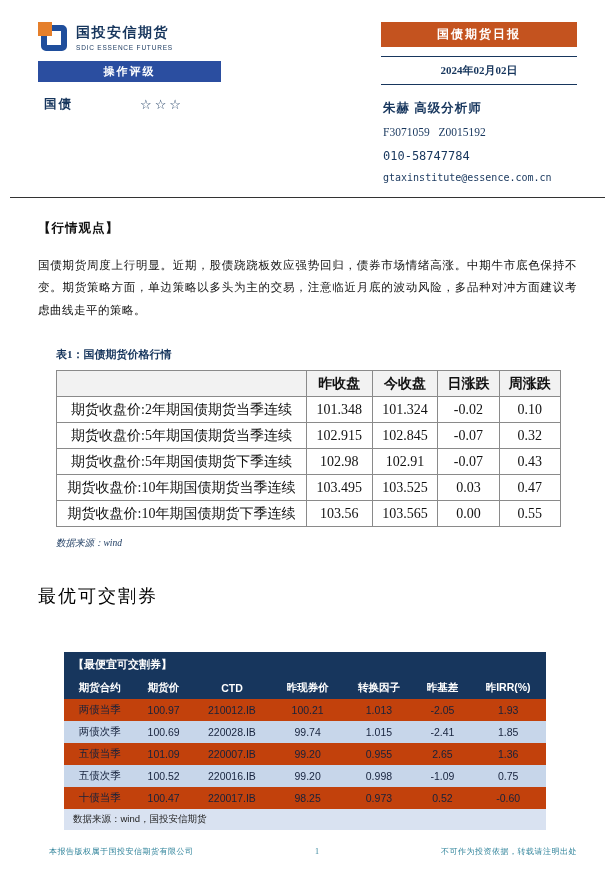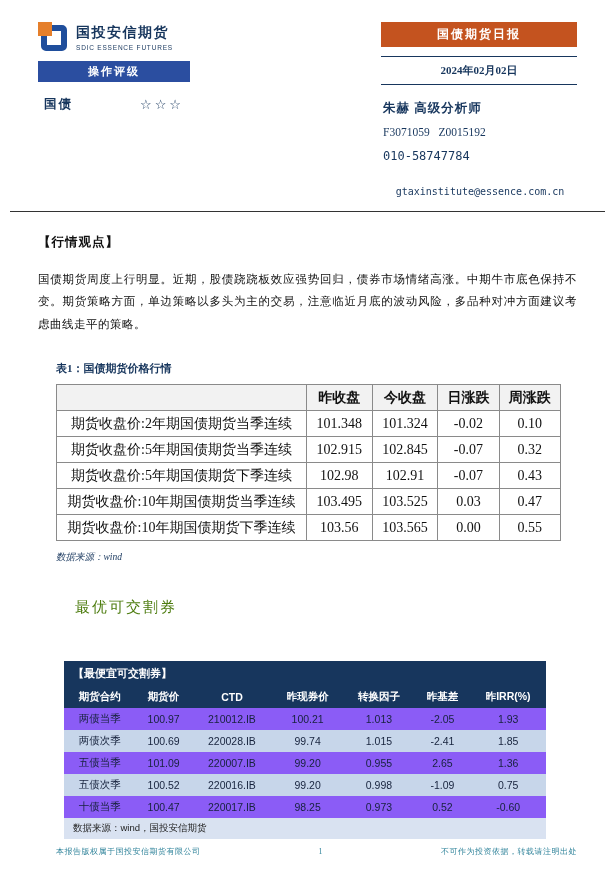--- a/index.html
+++ b/index.html
@@ -13,60 +13,60 @@
   .right-col { width:196px; }
 
   .brand { display:flex; gap:8px; align-items:flex-start; }
   .logo { position:relative; width:30px; height:30px; flex:0 0 30px; }
   .logo-ring { position:absolute; left:3px; top:3px; width:26px; height:26px; border:6px solid #1F4E9C; border-radius:5px; }
   .logo-orange { position:absolute; left:0; top:0; width:14px; height:14px; background:#E57F2B; }
   .brand-text { padding-top:2px; }
   .brand-name { font-family:"Liberation Sans", sans-serif; font-size:14px; font-weight:bold; color:#17365D; letter-spacing:1.5px; }
   .brand-sub { font-family:"Liberation Sans", sans-serif; font-size:6.5px; color:#17365D; letter-spacing:0.8px; margin-top:2px; }
 
-  .rating-bar { margin-top:9px; width:152px; background:#2B4EA0; color:#fff; text-align:center; font-weight:bold; font-size:11px; padding:3px 0; letter-spacing:2px; }
+  .rating-bar { margin-top:9px; width:183px; background:#2B4EA0; color:#fff; text-align:center; font-weight:bold; font-size:11px; padding:3px 0; letter-spacing:2px; }
   .instrument-row { margin-top:14px; width:152px; display:flex; justify-content:space-between; padding:0 6px; align-items:center; }
   .instrument { font-weight:bold; color:#17365D; font-size:12.5px; letter-spacing:2px; }
   .stars { color:#17365D; font-size:13px; letter-spacing:3px; }
 
   .report-title { background:#C4531F; color:#fff; font-weight:bold; text-align:center; font-size:12px; padding:4px 0; letter-spacing:2px;font-family:Liberation Mono, monospace; }
   .report-date { margin-top:9px; border-top:1.5px solid #17365D; border-bottom:1.5px solid #17365D; text-align:center; font-weight:bold; color:#17365D; font-size:11px; padding:6px 0; }
   .analyst { margin-top:15px; color:#17365D; padding-left:2px; }
   .analyst-name { font-weight:bold; font-size:12.5px; letter-spacing:1px; }
   .analyst-license { margin-top:9px; font-size:11.5px; word-spacing:6px; }
   .analyst-phone { margin-top:11px; font-family:"DejaVu Sans Mono", monospace; font-size:12px; }
-  .analyst-email { margin-top:23px; font-family:"DejaVu Sans Mono", monospace; font-size:10px;text-align:center; }
+  .analyst-email { margin-top:9px; font-family:"DejaVu Sans Mono", monospace; font-size:10px; }
 
   .divider { margin:14px -28px 0 -28px; border-bottom:1.5px solid #333; }
 
   
   .section-heading { margin-top:22px; font-weight:bold; font-size:12.5px; color:#111; letter-spacing:1px; }
   .paragraph { margin-top:17px; font-size:11.5px; line-height:1.95; text-align:justify; color:#111; letter-spacing:0.5px; }
 
   
   .table1-title { margin:26px 0 0 18px; color:#17365D; font-weight:bold; font-size:11px; }
   .table1 { margin:8px 0 0 18px; border-collapse:collapse; width:505px; font-size:14px; color:#111; }
   .table1 th, .table1 td { border:1px solid #8a8a8a; padding:3.5px 4px; text-align:center; }
   .table1 th { background:#F2F2F2; font-weight:bold; }
   .table1 .label-cell { width:250px; }
 
   .source1 { margin:10px 0 0 18px; font-style:italic; color:#17365D; font-size:9.5px; }
 
   
-  .ctd-heading { margin-top:34px; font-size:15px; color:#4d7c0f; letter-spacing:2px;margin-left:37px; }
+  .ctd-heading { margin-top:34px; font-size:18px; color:#000000; letter-spacing:2px; }
   .ctd-table { margin:44px 0 0 26px; border-collapse:collapse; width:482px; font-size:10.5px; font-family:"Liberation Sans", sans-serif; }
   .ctd-table .title-cell { background:#17365D; color:#fff; font-weight:bold; text-align:left; padding:5px 9px; font-size:11px; }
   .ctd-table th { background:#17365D; color:#fff; font-weight:bold; padding:4px 3px; text-align:center; }
   .ctd-table td { padding:4px 3px; text-align:center; color:#16223C; }
-  .ctd-table tr.odd td { background:#8b5cf6; }
+  .ctd-table tr.odd td { background:#c2410c; }
   .ctd-table tr.even td { background:#C7D6EA; }
   .ctd-table .source-cell { background:#D9E2F1; text-align:left; font-size:9.5px; padding:4px 9px; color:#222; }
 
   
-  .footer { position:absolute; left:56px; right:38px; bottom:13px; display:flex; justify-content:space-between; align-items:center; font-size:8px; color:#31849B; letter-spacing:0.5px; }
+  .footer { position:absolute; left:49px; right:38px; bottom:13px; display:flex; justify-content:space-between; align-items:center; font-size:8px; color:#31849B; letter-spacing:0.5px; }
 </style>
 </head>
 <body>
 
 <div class="page">
 
   <div class="header-top">
     <div class="left-col">
       <div class="brand">
         <div class="logo">

